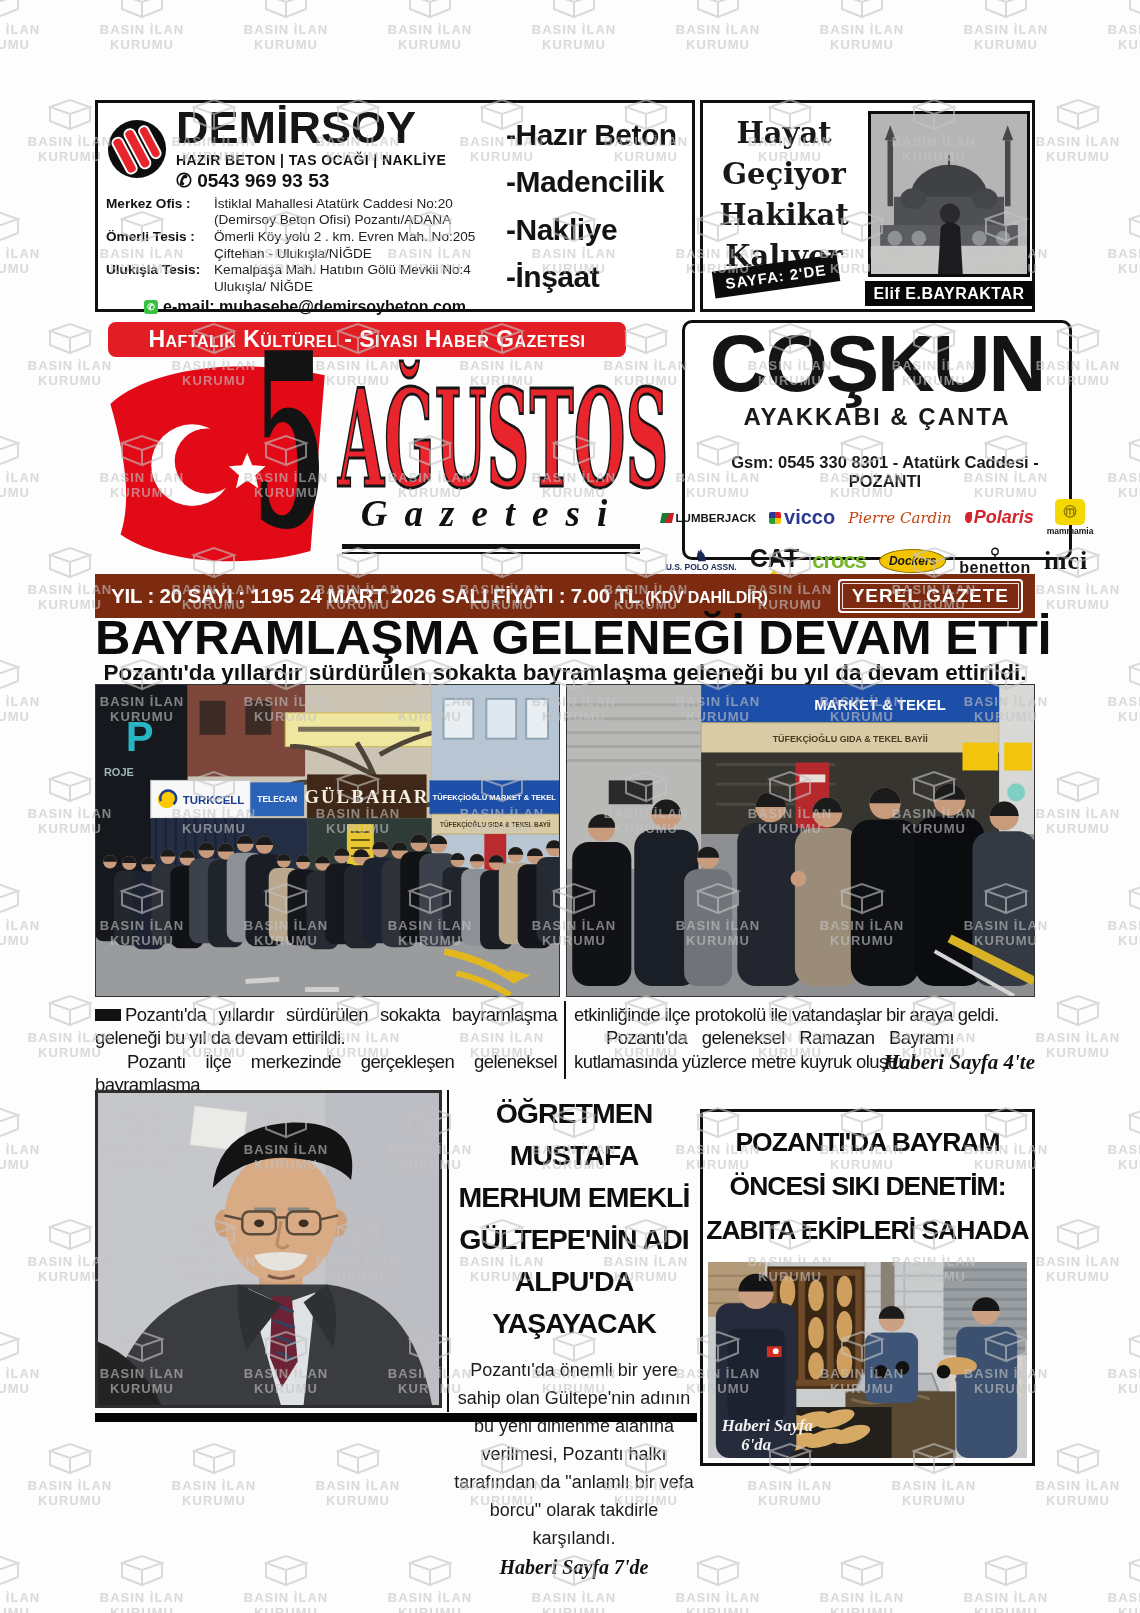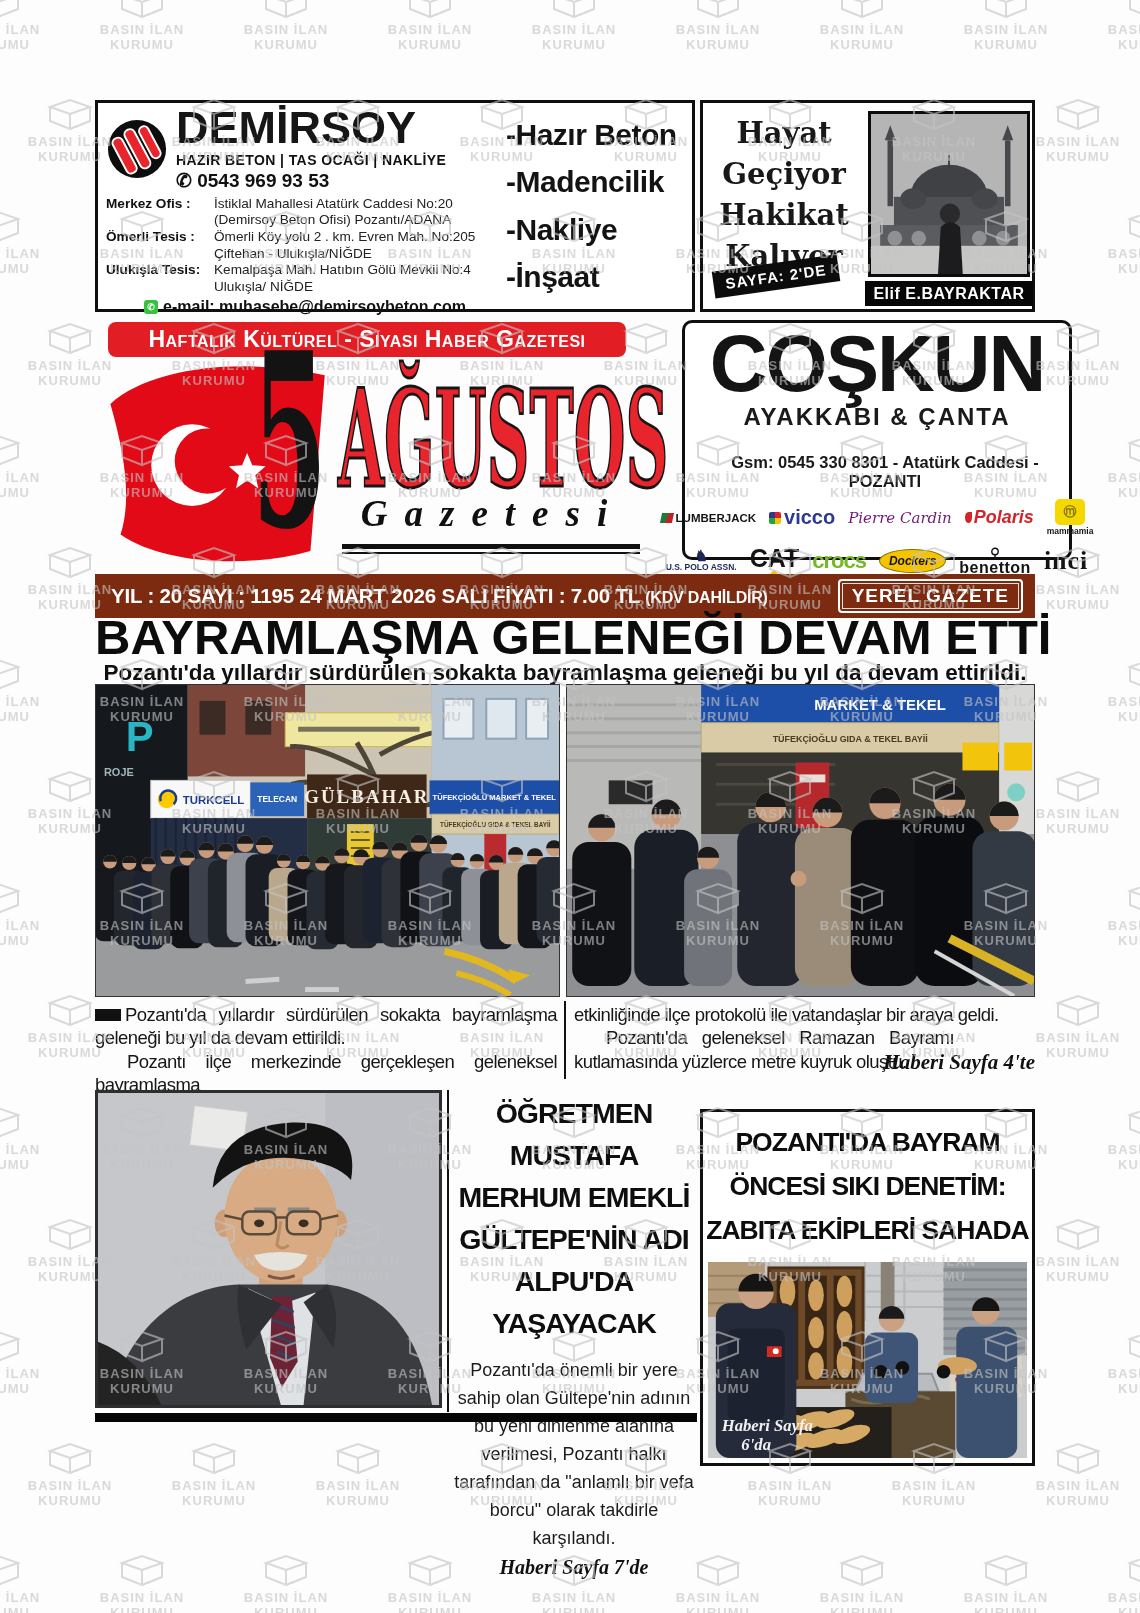--- a/index.html
+++ b/index.html
@@ -55,21 +55,21 @@
   .cos-name{text-align:center;font-size:80px;font-weight:800;letter-spacing:-2px;line-height:.98;margin-top:2px;color:#141414;}
   .cos-sub{text-align:center;font-size:24px;font-weight:700;letter-spacing:2px;color:#1a1a1a;}
   .cos-contact{text-align:center;font-size:16.5px;font-weight:700;margin-top:22px;color:#1a1a1a;padding-left:16px;}
   .brand-row{display:flex;justify-content:center;align-items:center;gap:13px;margin-top:8px;}
   .b{font-weight:700;color:#141414;white-space:nowrap;}
   .b-lj{font-size:11.5px;display:flex;align-items:center;gap:3px;}
   .lj-flag{display:inline-block;width:12px;height:10px;background:linear-gradient(105deg,#1e7a34 48%,#c42127 52%);transform:skewX(-12deg);}
   .b-vicco{font-size:20px;color:#2b3990;display:flex;align-items:center;gap:3px;}
   .vic-ic{display:inline-block;width:12px;height:12px;
           background:conic-gradient(#e02128 0 25%,#f5c400 0 50%,#2aa23c 0 75%,#2b3990 0);border-radius:2px;}
-  .b-pc{font-family:"DejaVu Serif",serif;font-style:italic;font-weight:400;font-size:15px;color:#701a75;}
+  .b-pc{font-family:"DejaVu Serif",serif;font-style:italic;font-weight:400;font-size:15px;color:#c2410c;}
   .b-pol{font-style:italic;font-size:18px;color:#d4232a;display:flex;align-items:center;gap:2px;}
   .pol-ic{display:inline-block;width:7px;height:11px;background:#d4232a;border-radius:50% 0 50% 50%;}
   .b-mamma{display:flex;flex-direction:column;align-items:center;font-size:8.5px;gap:1px;}
   .mamma-box{width:30px;height:26px;background:#f5d800;border-radius:5px;color:#8a7a00;
              font-size:13px;line-height:26px;text-align:center;font-weight:700;}
   .b-polo{font-size:8.5px;color:#1b2a55;text-align:center;line-height:9px;}
   .polo-horse{font-size:15px;line-height:12px;}
   .b-cat{font-size:25px;font-weight:800;position:relative;padding-bottom:4px;}
   .cat-tri{position:absolute;left:50%;bottom:0;transform:translateX(-50%);width:0;height:0;
            border-left:7px solid transparent;border-right:7px solid transparent;border-bottom:7px solid #f5c400;}

